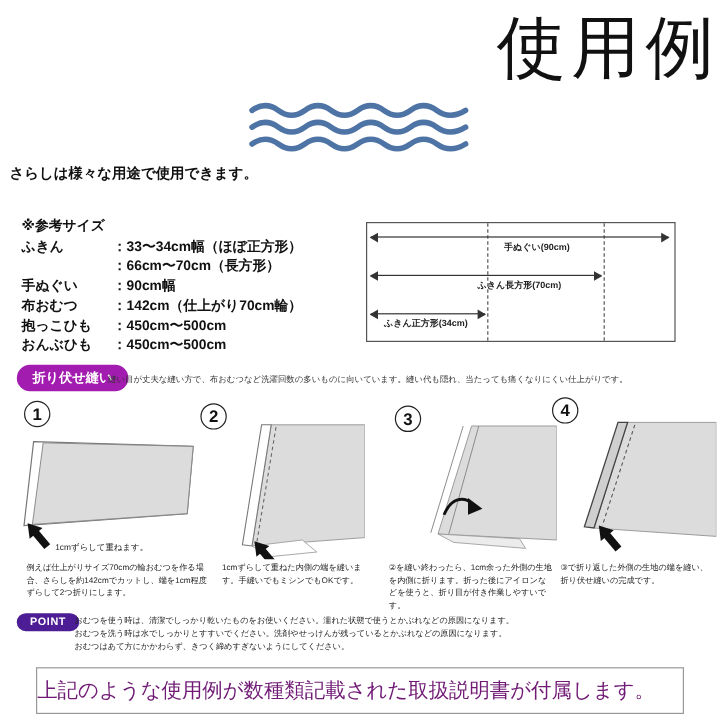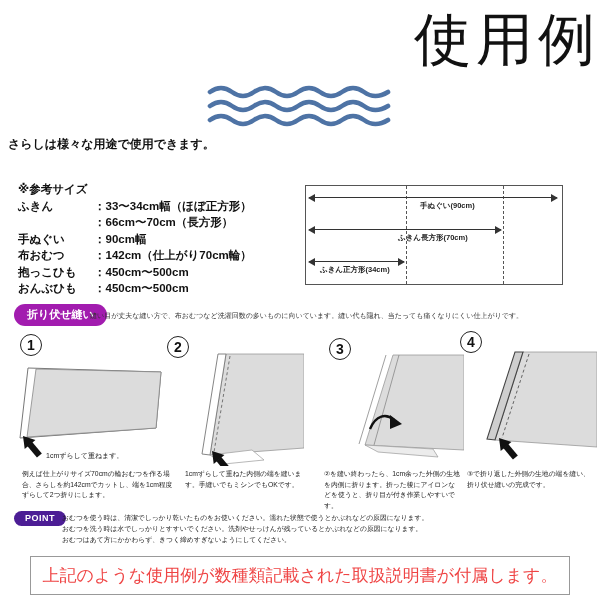--- a/index.html
+++ b/index.html
@@ -35,21 +35,21 @@
       display:flex;align-items:center;justify-content:center;font-size:14px;font-weight:600;background:#fff;}
   .illus{position:absolute;}
   .note1{position:absolute;left:46px;top:451px;font-size:7px;color:#222;}
   .caption{position:absolute;top:469px;font-size:6.8px;line-height:1.55;color:#222;}
 
   .badge-point{position:absolute;left:14px;top:511px;background:#4c1d95;color:#fff;
       font-size:9px;font-weight:700;padding:2px 11px 3px;border-radius:9px;letter-spacing:.5px;}
   .point-lines{position:absolute;left:62px;top:512px;font-size:6.8px;line-height:1.65;color:#222;}
 
   .footer-box{position:absolute;left:30px;top:556px;width:538px;height:37px;border:1px solid #999;
-      display:flex;align-items:center;justify-content:center;font-size:17px;color:#ef4444;}
+      display:flex;align-items:center;justify-content:flex-start;font-size:17px;color:#701a75;}
 </style>
 </head>
 <body>
 
 <div class="page">
 
   <div class="title">使用例</div>
 
   <svg class="waves" width="186" height="46" viewBox="0 0 186 46">
     <g fill="none" stroke="#4e73a5" stroke-width="4.6" stroke-linecap="round">

